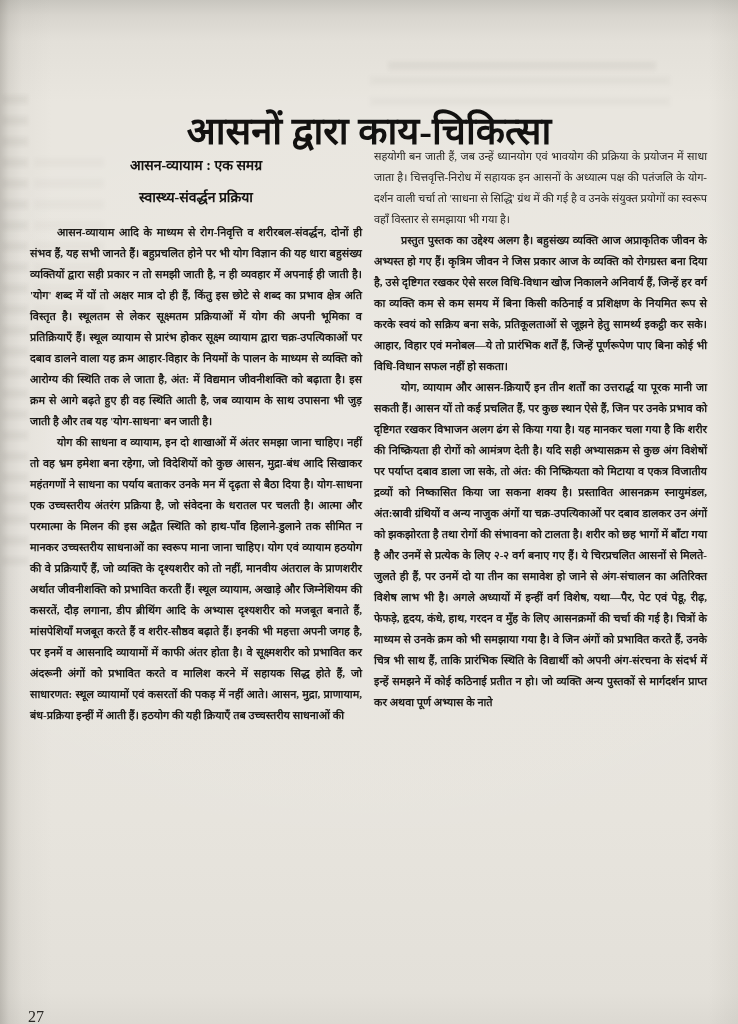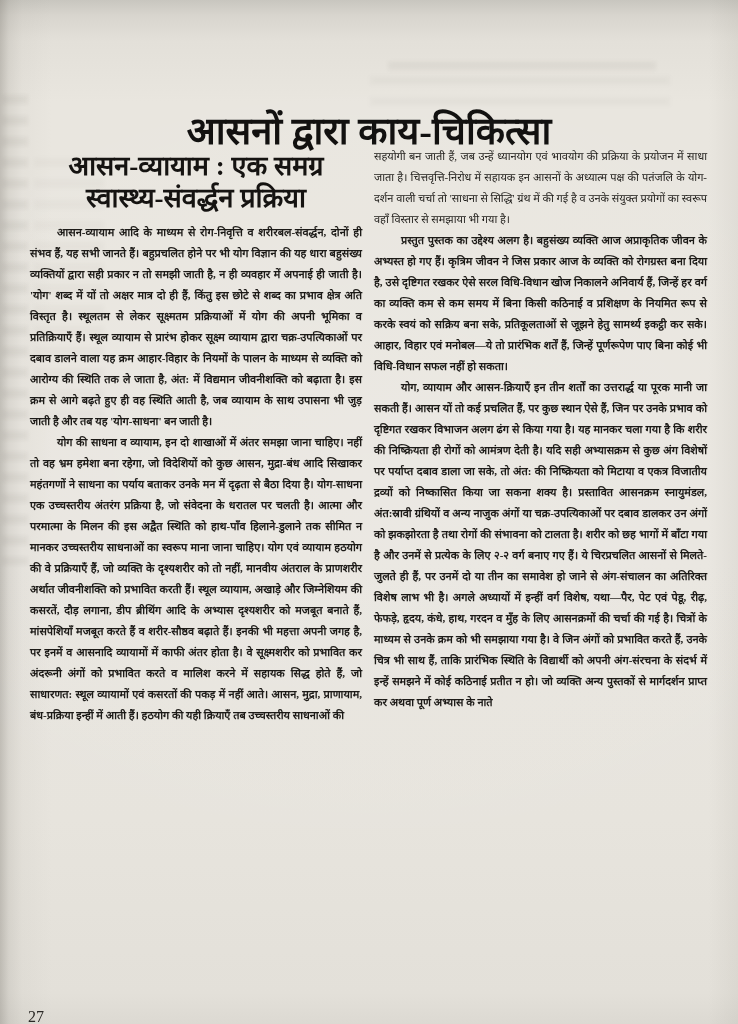--- a/index.html
+++ b/index.html
@@ -30,21 +30,21 @@
 
   .title{
     position:absolute;left:0;top:84px;width:100%;
     text-align:center;font-size:38px;line-height:1.2;font-weight:bold;color:#121110;
     letter-spacing:0px;
   }
   .col{position:absolute;color:#1c1a17;}
   .col-left{left:30px;top:150px;width:332px;}
   .col-right{left:374px;top:146px;width:333px;}
   .subtitle{
-    text-align:center;font-weight:bold;font-size:27px;line-height:32px;color:#151311;
+    text-align:center;font-weight:bold;font-size:14px;line-height:32px;color:#151311;
     margin-bottom:8px;
   }
   .para{
     margin:0;text-align:justify;font-size:11px;line-height:21px;
     text-justify:inter-word;color:#1c1a17;
   }
   .para.indent{text-indent:27px;font-weight:bold;}
   .pagenum{
     position:absolute;left:28px;top:1008px;font-size:16px;color:#2a2825;
   }

